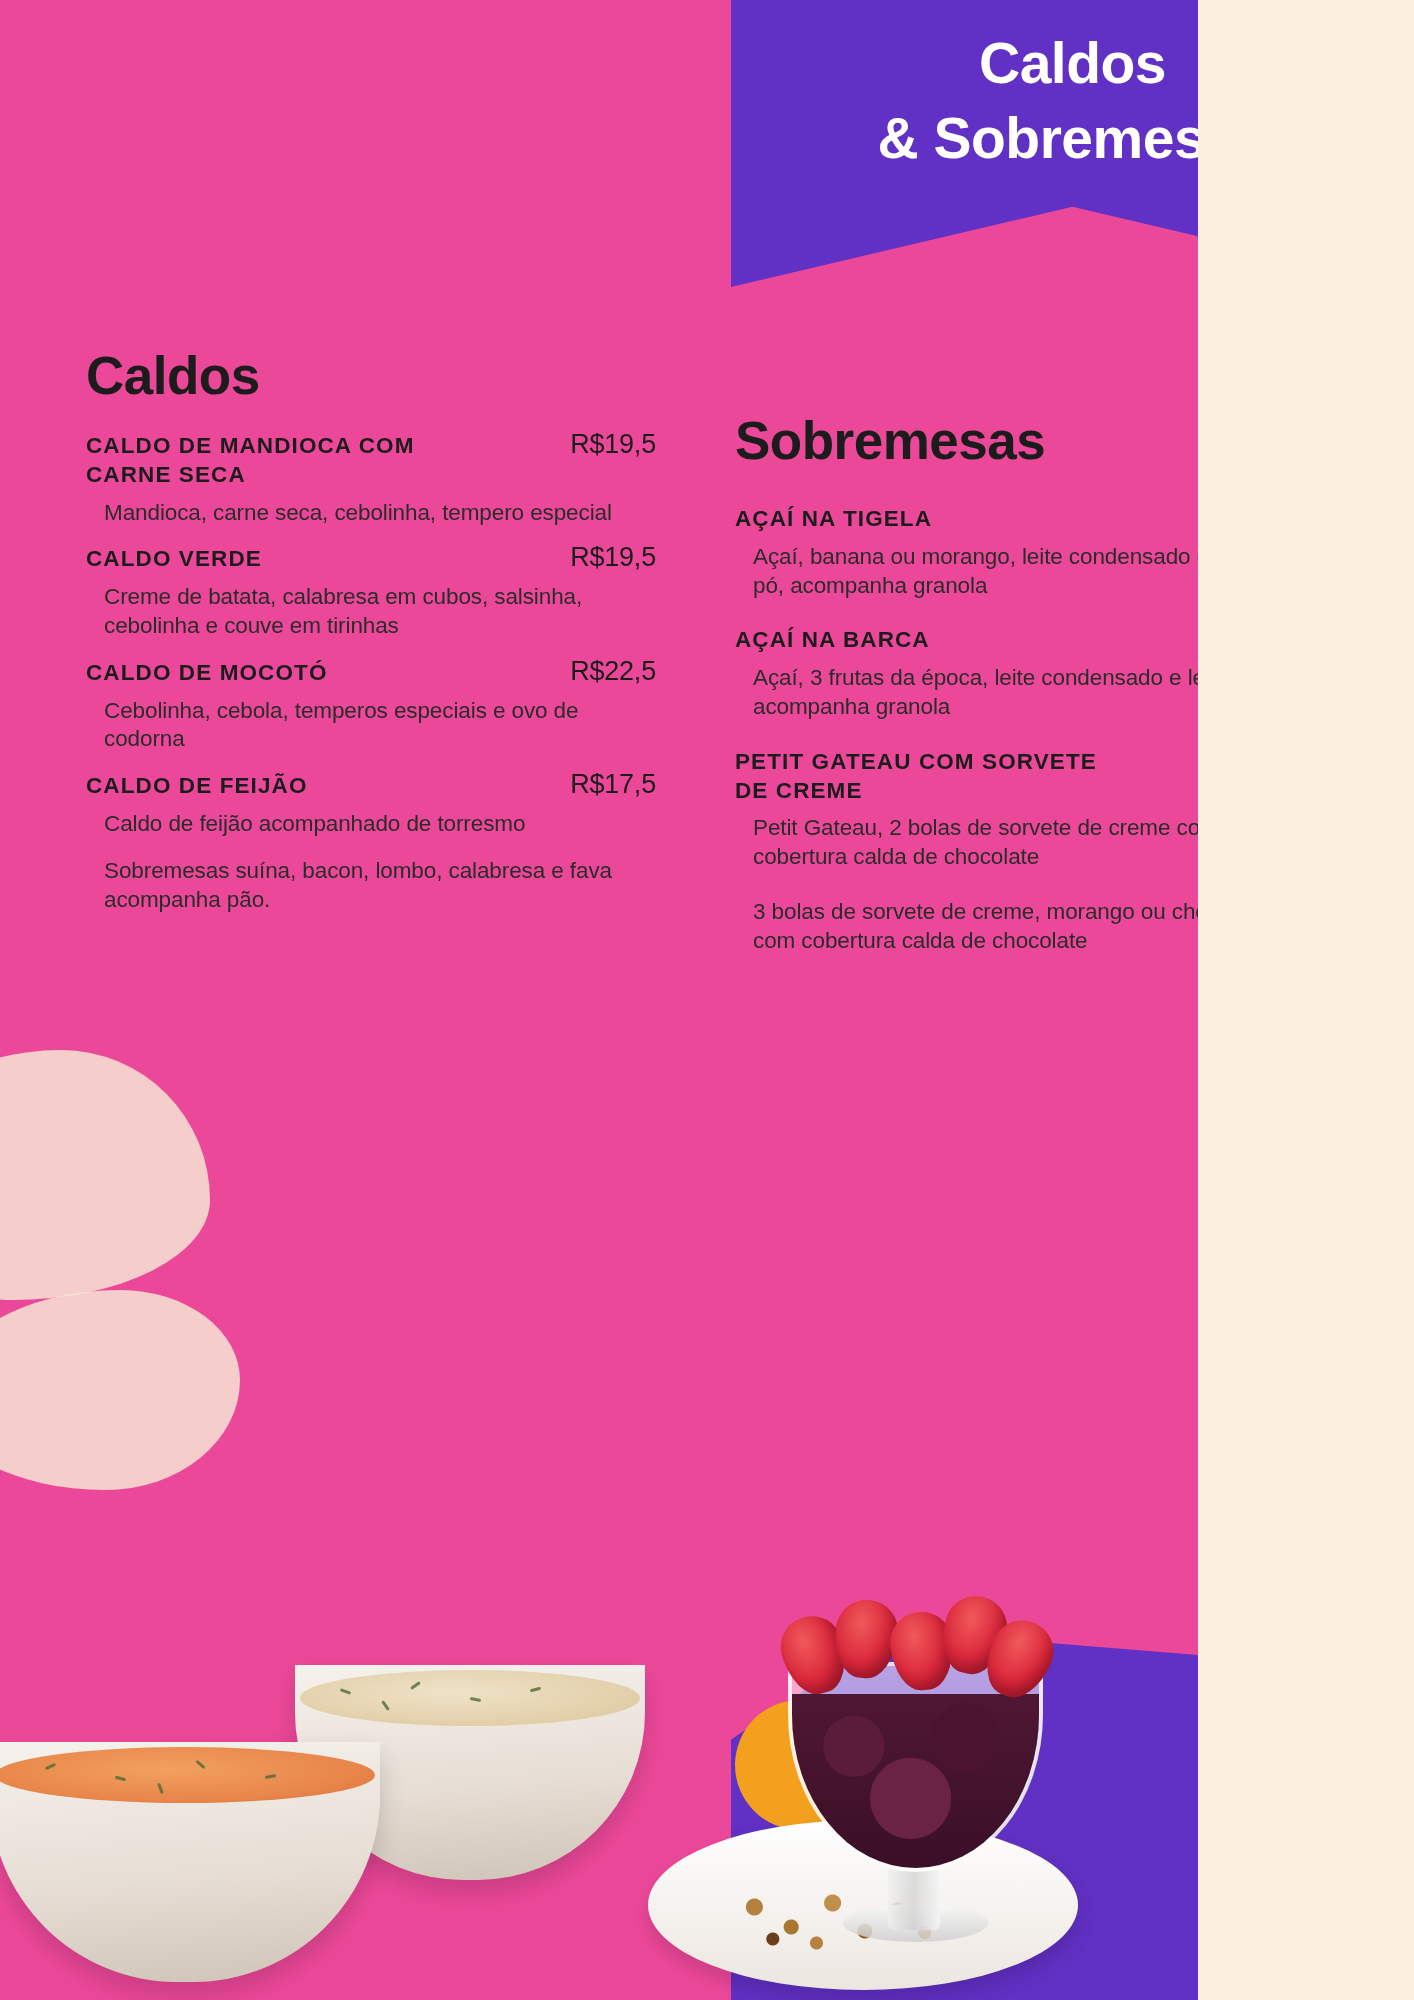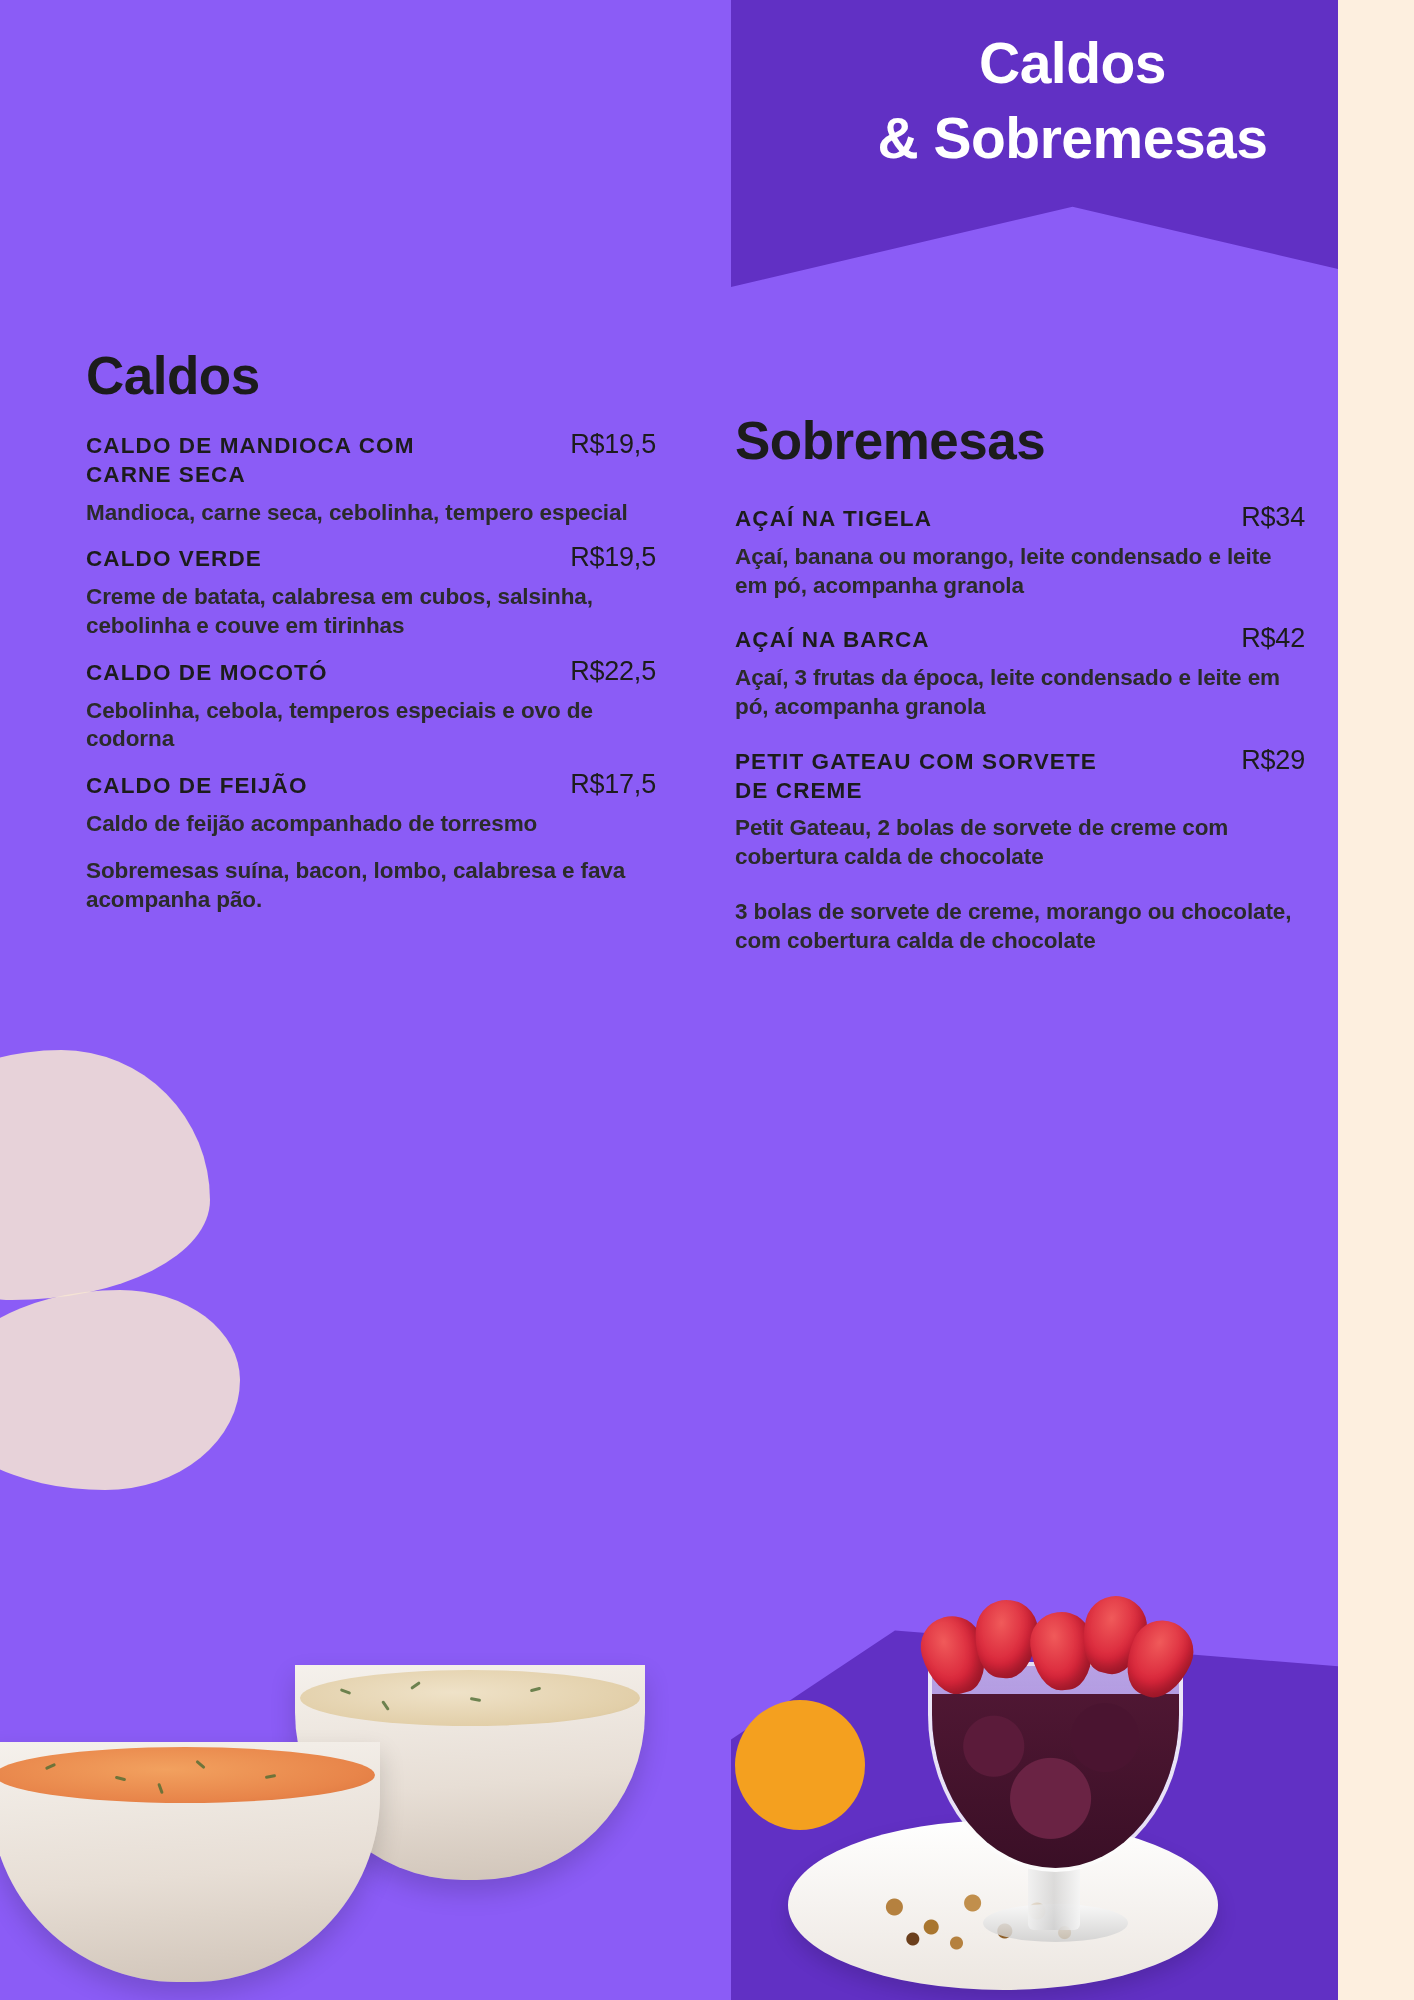--- a/index.html
+++ b/index.html
@@ -5,23 +5,23 @@
   * { box-sizing: border-box; margin: 0; padding: 0; }
   html, body {
     width: 1414px;
     height: 2000px;
     background: #fdefdf;
     font-family: "Liberation Sans", sans-serif;
     overflow: hidden;
   }
   #page {
     position: relative;
-    width: 1338px;
+    width: 1198px;
     height: 2000px;
-    background: #8b5cf6;
+    background: #ec4899;
     overflow: hidden;
   }
 
   
   .blob {
     position: absolute;
     background: #f7e6d4;
     border-radius: 50%;
     opacity: .85;
   }
@@ -101,21 +101,22 @@
     white-space: nowrap;
     letter-spacing: -0.2px;
     margin-top: -3px;
   }
   .item-desc {
     margin-top: 9px;
     font-size: 22.5px;
     line-height: 1.28;
     color: #2b2b2b;
     letter-spacing: -0.1px;
-    font-weight: 700;
+    font-weight: 400;
+    margin-left: 18px;
   }
   .col-left .item { margin-bottom: 18px; }
   .col-right .item { margin-bottom: 26px; }
 
   
   .purple-bottom {
     position: absolute;
     left: 731px;
     bottom: 0;
     width: 683px;

